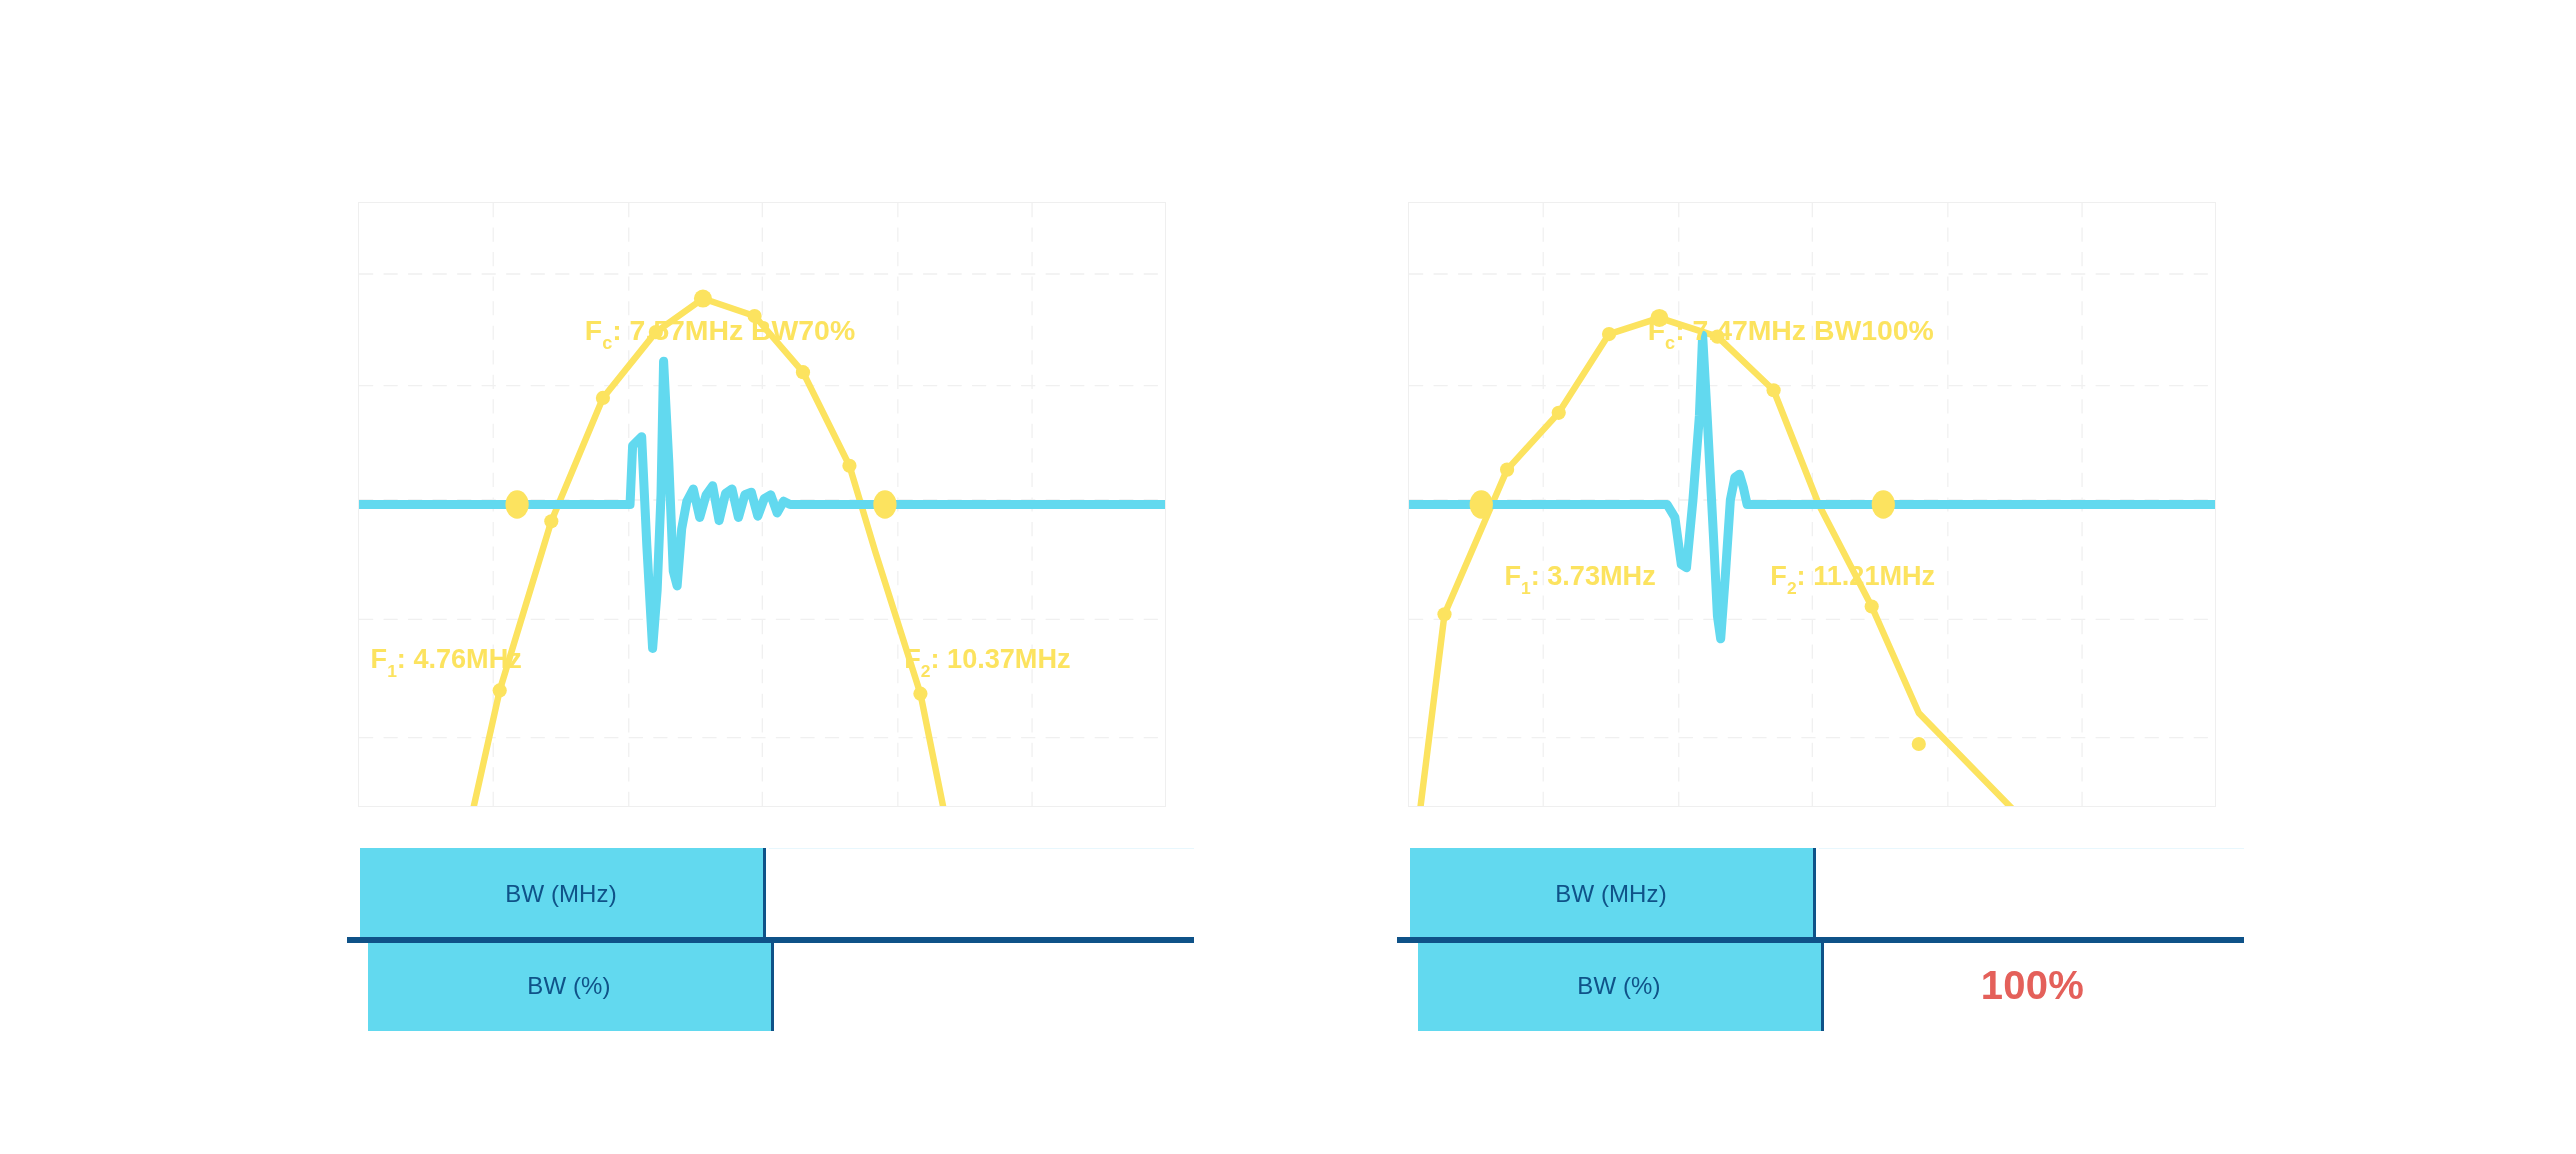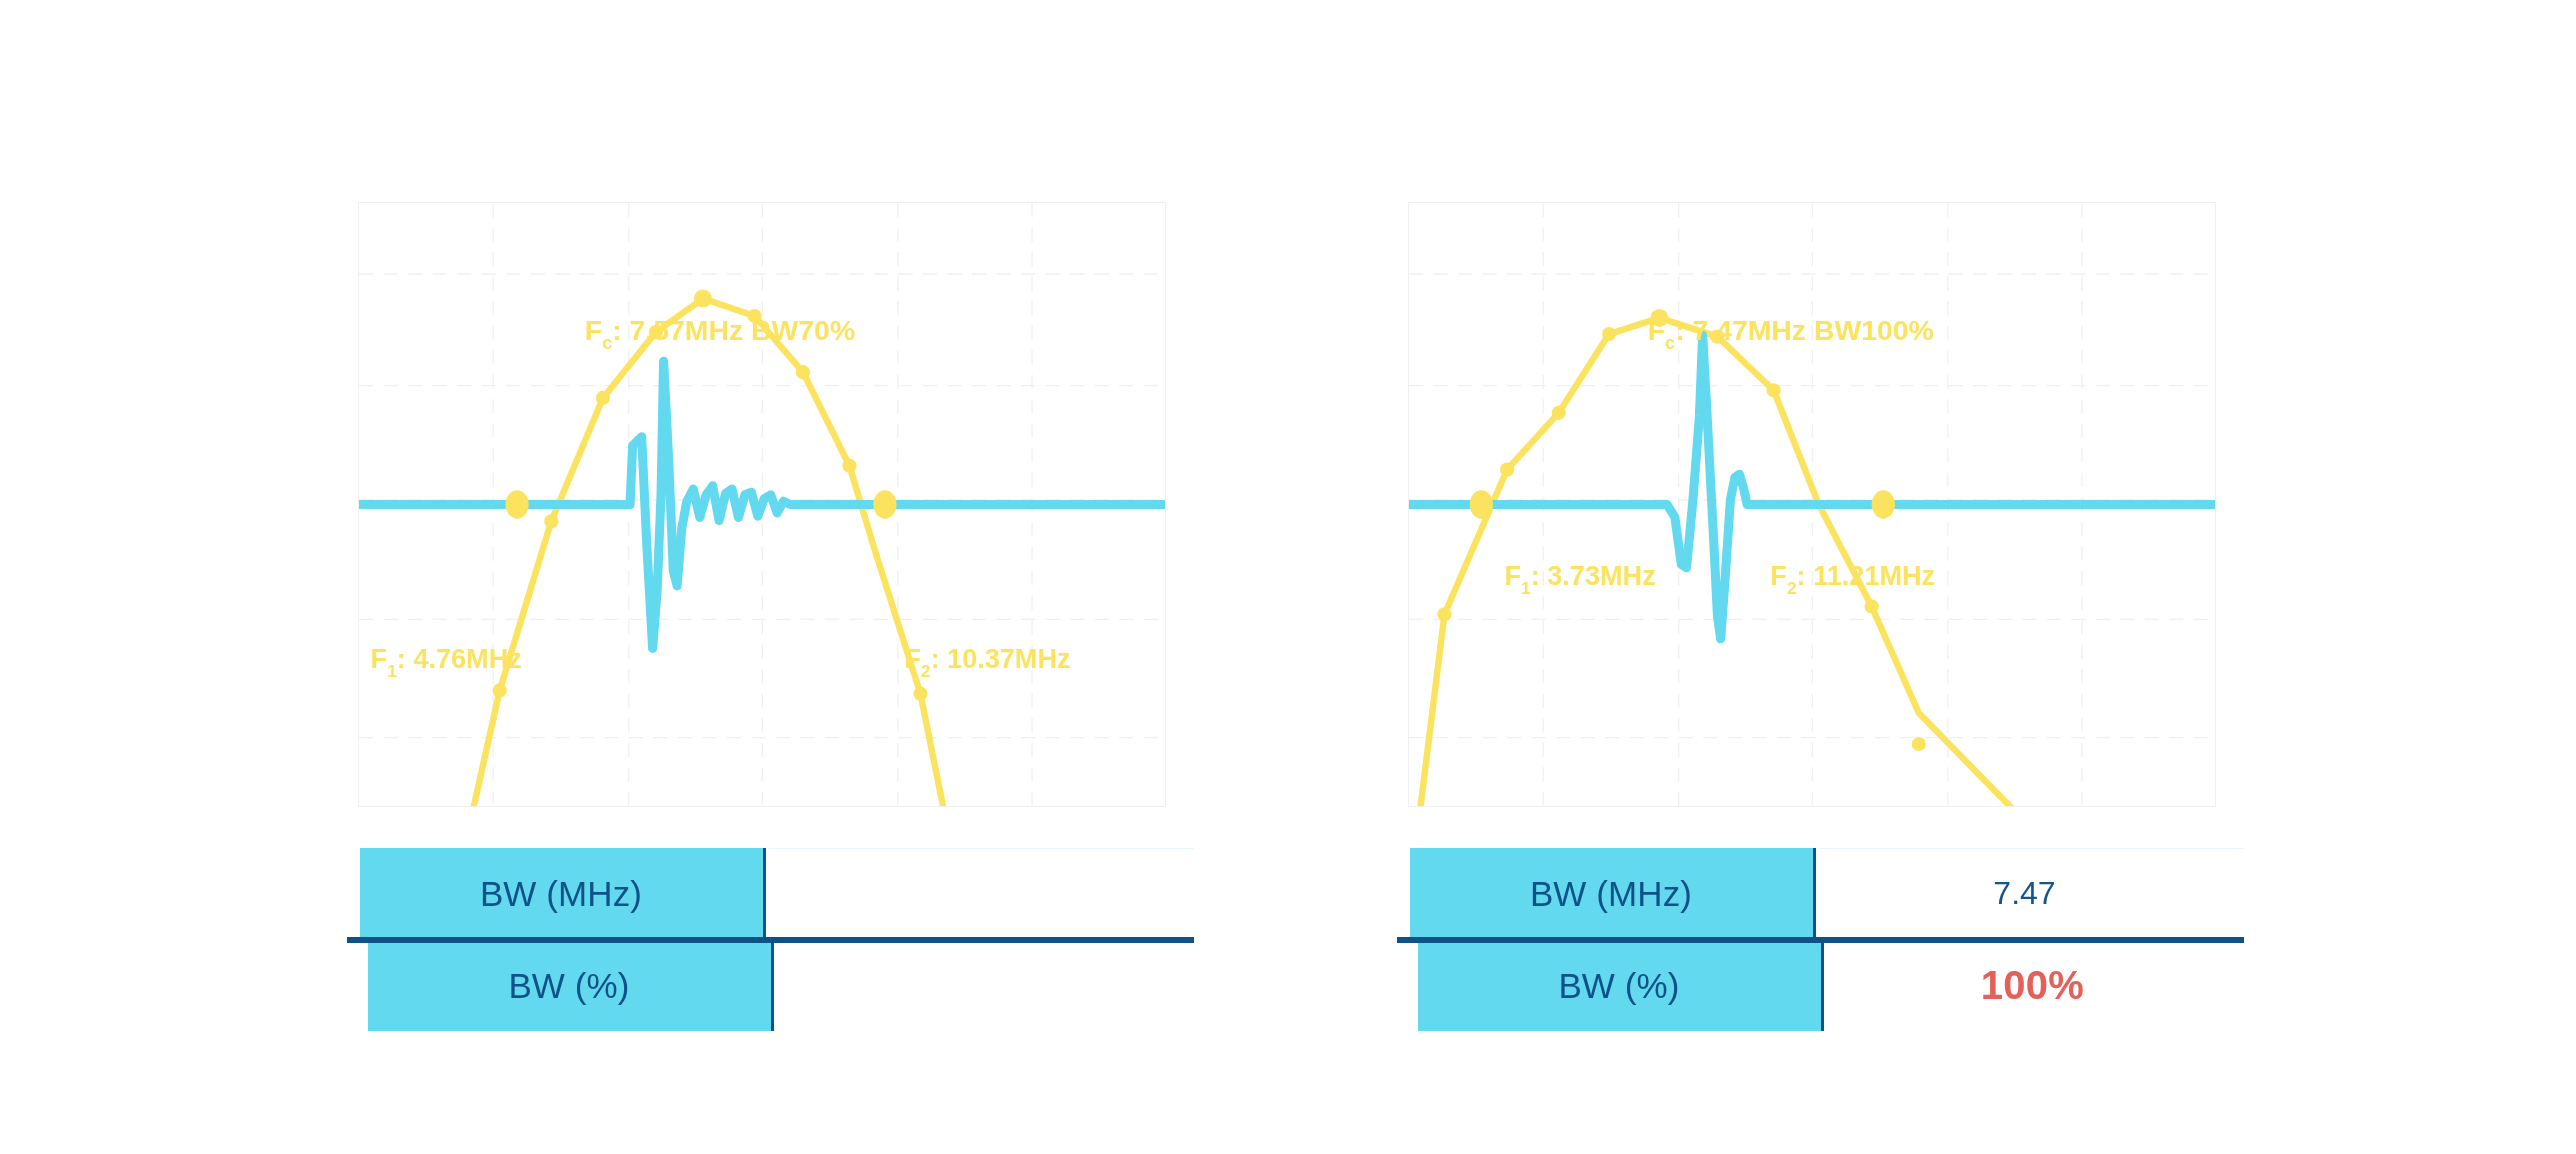--- a/index.html
+++ b/index.html
@@ -77,21 +77,21 @@
     background: #62d9ef;
     display: flex;
     align-items: center;
     justify-content: center;
     box-sizing: border-box;
     border-right: 3.2px solid #0f5288;
     position: relative;
   }
   .bw-label-cell span {
     color: #0f5288;
-    font-size: 35px;
+    font-size: 24px;
     font-weight: 400;
     letter-spacing: 0.1px;
     white-space: nowrap;
   }
   .bw-value-cell {
     flex: 1;
     height: 100%;
     display: flex;
     align-items: center;
     justify-content: center;
@@ -268,23 +268,20 @@
       </svg>
     </div>
 
     <div class="bw-table">
       <div class="bw-tophair"></div>
 
       <div class="bw-row r1">
         <div class="bw-label-cell">
           <span>BW (MHz)</span>
         </div>
-        <div class="bw-value-cell">
-          <span class="val-num">7.47</span>
-        </div>
       </div>
 
       <div class="bw-divider"></div>
 
       <div class="bw-row r2">
         <div class="bw-label-cell">
           <span>BW (%)</span>
         </div>
         <div class="bw-value-cell">
           <span class="val-pct">100%</span>

